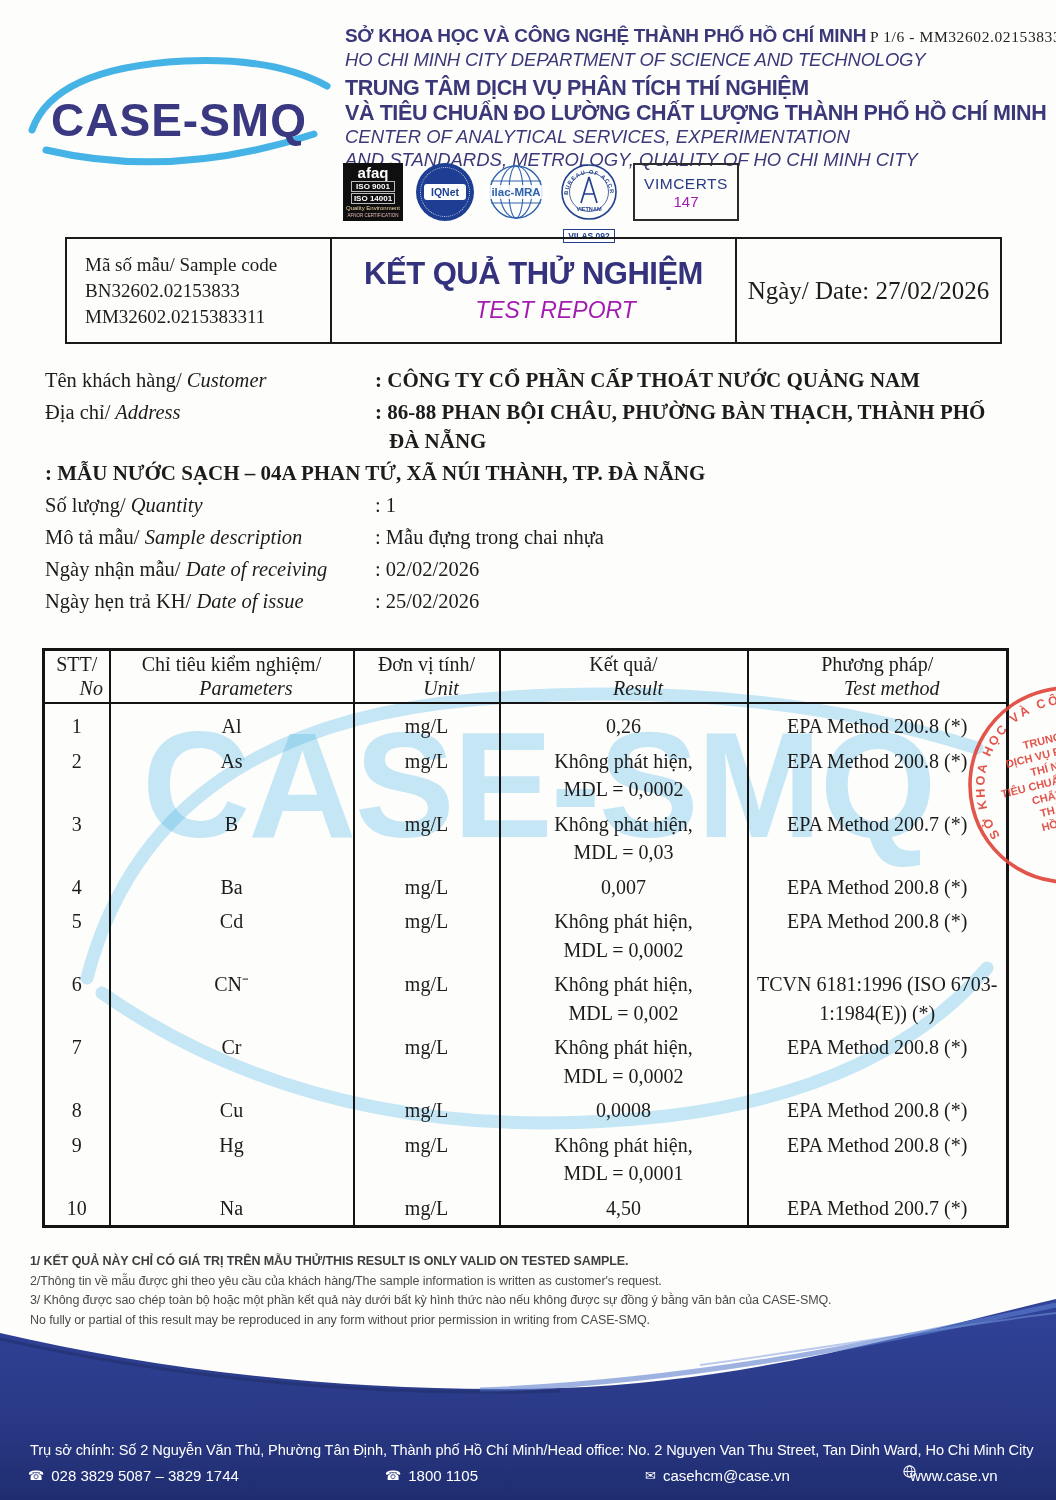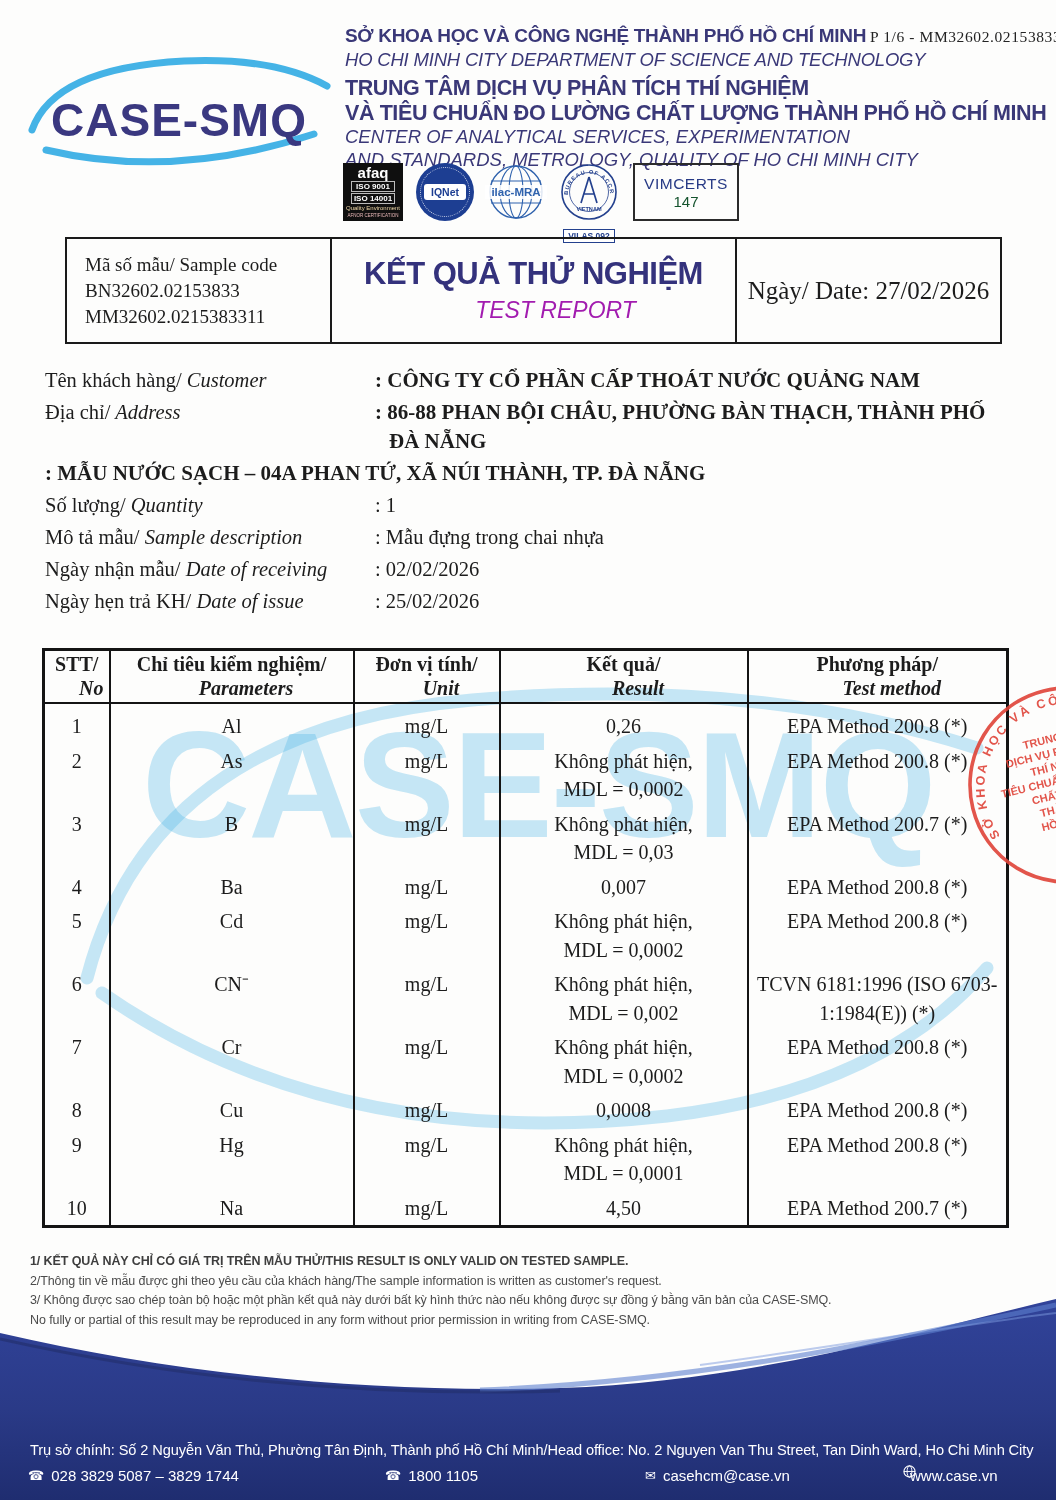--- a/index.html
+++ b/index.html
@@ -30,21 +30,21 @@
              font:700 10.5px/16px "Liberation Sans",sans-serif;color:#1d3e92;text-align:center;}
   .badge-ilac{width:58px;height:58px;position:relative;}
   .ilac-label{position:absolute;left:-2px;top:22px;width:62px;background:rgba(255,255,255,.85);
               font:700 11.5px/14px "Liberation Sans",sans-serif;color:#2f62ad;text-align:center;}
   .badge-boa{width:62px;text-align:center;font-family:"Liberation Sans",sans-serif;}
   .vilas-box{display:inline-block;margin-top:2px;border:1px solid #24418e;padding:0 4px;
              font:700 8.5px/12px "Liberation Sans",sans-serif;color:#24418e;background:#fff;}
   .badge-vimcerts{width:102px;height:54px;border:2px solid #2b2b2b;display:flex;flex-direction:column;
                   align-items:center;justify-content:center;font-family:"Liberation Sans",sans-serif;color:#273a85;}
   .vim1{font-size:15.5px;font-weight:400;letter-spacing:.5px;}
-  .vim2{font-size:15px;color:#14532d;}
+  .vim2{font-size:15px;color:#a21caf;}
 
   
   .title-block{position:absolute;left:65px;top:237px;width:935px;border-collapse:collapse;table-layout:fixed;}
   .title-block td{border:2px solid #1a1a1a;height:101px;vertical-align:middle;}
   .tb-code{padding-left:18px;font-size:19px;line-height:26px;}
   .tb-title{text-align:center;}
   .tb-title .vi{font:700 31px/34px "Liberation Sans",sans-serif;color:#34327c;letter-spacing:-.5px;}
   .tb-title .en{font:italic 400 23px/30px "Liberation Sans",sans-serif;color:#a21caf;margin-top:4px;padding-left:44px;}
   .tb-date{text-align:center;font-size:25px;}
 
@@ -56,21 +56,21 @@
   .info-value{flex:1;padding-left:14px;text-indent:-14px;}
   .info-value-bold{font-weight:700;font-size:21px;}
 
   
   .results-wrap{position:absolute;left:42px;top:648px;width:964px;}
   .watermark{position:absolute;inset:0;z-index:0;overflow:hidden;pointer-events:none;}
   .wm-text{position:absolute;left:100px;top:62px;font:700 150px/150px "Liberation Sans",sans-serif;
            color:rgba(69,179,230,.30);letter-spacing:-2px;white-space:nowrap;}
   .results{position:relative;z-index:1;width:100%;border-collapse:collapse;table-layout:fixed;
            font-size:20px;text-align:center;border:3px solid #141414;}
-  .results th{border:2px solid #141414;font-weight:700;line-height:23.5px;padding:2px 0;font-size:20px;}
+  .results th{border:2px solid #141414;font-weight:400;line-height:23.5px;padding:2px 0;font-size:20px;}
   .results td{border-left:2px solid #141414;border-right:2px solid #141414;
               padding:3px 2px;line-height:28.5px;vertical-align:top;}
   .results tbody tr:first-child td{padding-top:8px;}
   .th-en{font-style:italic;padding-left:29px;}
   .rrow td{border-top:none;border-bottom:none;}
 
   
   .stamp{position:absolute;left:960px;top:680px;z-index:2;opacity:.92;}
 
   

